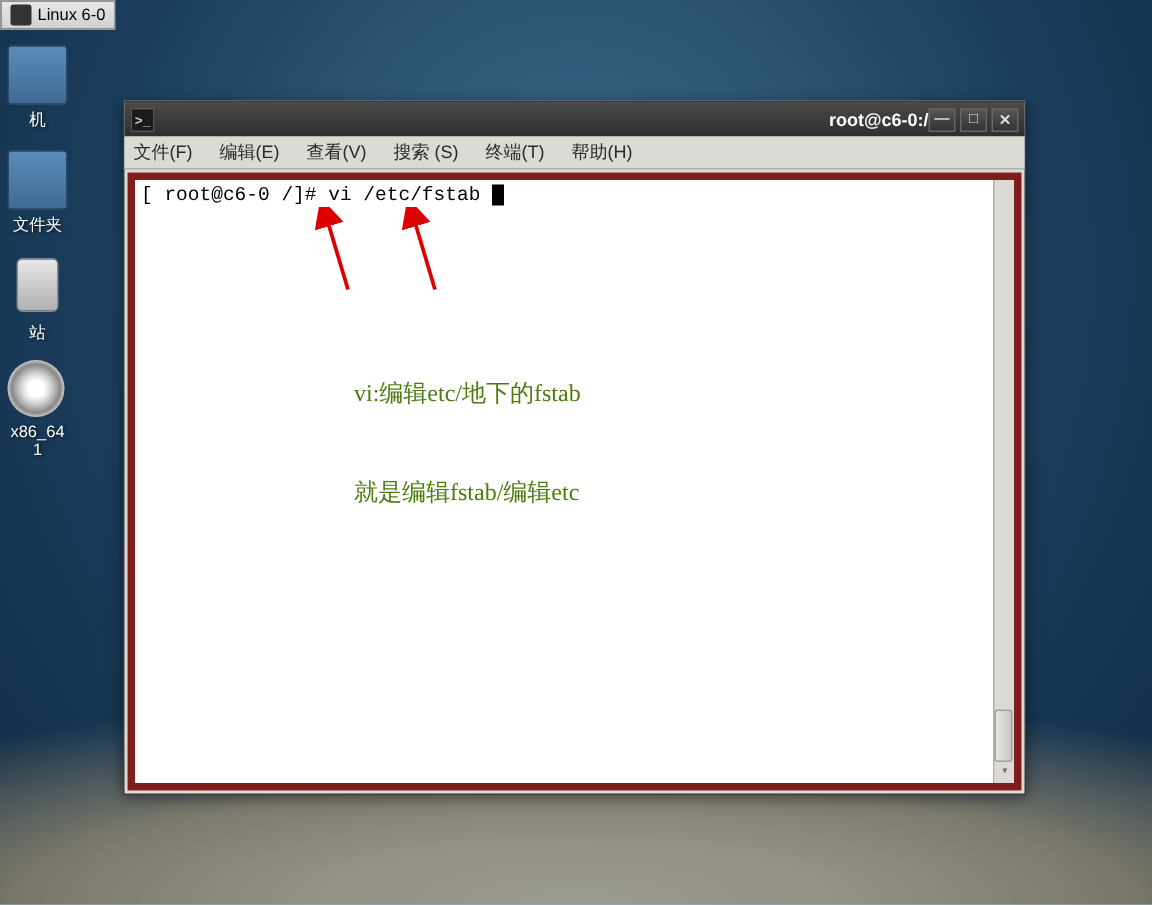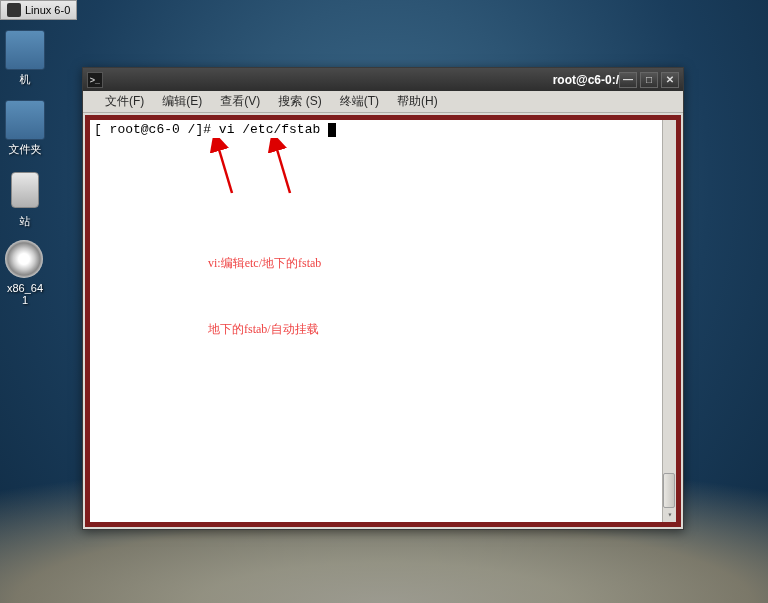--- a/index.html
+++ b/index.html
@@ -97,21 +97,21 @@
       align-items: center;
       justify-content: center;
       cursor: pointer;
     }
     .menubar {
       height: 22px;
       background: #dcdad5;
       border-bottom: 1px solid #b0aea9;
       display: flex;
       align-items: center;
-      padding: 0 16px;
+      padding: 0 0;
       gap: 6px;
       font-size: 12px;
       color: #2a2a2a;
     }
     .menu-item { padding: 2px 6px; cursor: pointer; }
     .terminal-body {
       background: white;
       margin: 2px;
       height: calc(100% - 49px);
       position: relative;
@@ -158,24 +158,25 @@
       line-height: 14px;
       color: #666;
     }
     .annotation-arrow {
       position: absolute;
       pointer-events: none;
     }
     .annotation-text {
       position: absolute;
       font-family: SimSun, serif;
-      font-size: 12px;
-      color: #ef4444;
+      font-size: 16px;
+      color: #4d7c0f;
       line-height: 22px;
       white-space: pre;
+      margin-left: 28px;
     }
   </style>
 </head>
 <body>
 
 <div class="desktop-wave"></div>
 
 <div class="taskbar-item">
   <span class="taskbar-icon"></span>
   <span>Linux 6-0</span>
@@ -236,21 +237,21 @@
       <defs>
           <marker id="ah2" markerWidth="8" markerHeight="8" refX="2" refY="4" orient="auto">
             <polygon points="0 0, 8 4, 0 8" fill="#d00"></polygon>
           </marker>
         </defs>
       <line x1="22" y1="55" x2="8" y2="8" stroke="#d00" stroke-width="2.5" marker-end="url(#ah2)"></line>
     </svg>
 
     <div class="annotation-text" style="left:118px; top:88px;">
       <div>vi:编辑etc/地下的fstab</div>
-      <div>地下的fstab/自动挂载</div>
+      <div>就是编辑fstab/编辑etc</div>
     </div>
 
     <div class="scrollbar">
       <div class="scrollbar-thumb"></div>
       <div class="scrollbar-btn" style="bottom:0;">▾</div>
     </div>
   </div>
 </div>
 
 </body></html>

